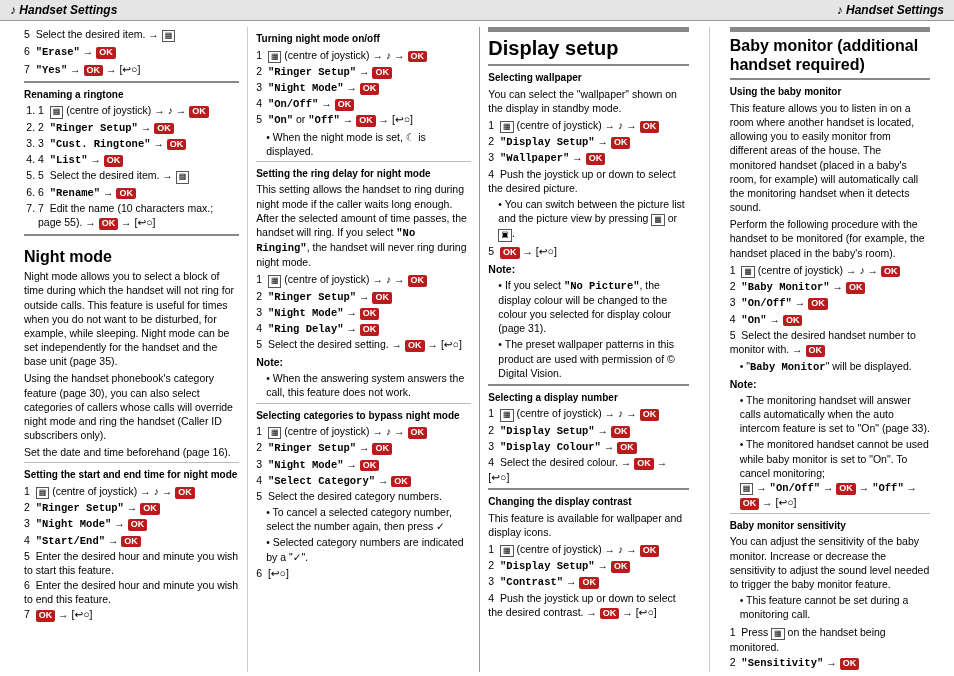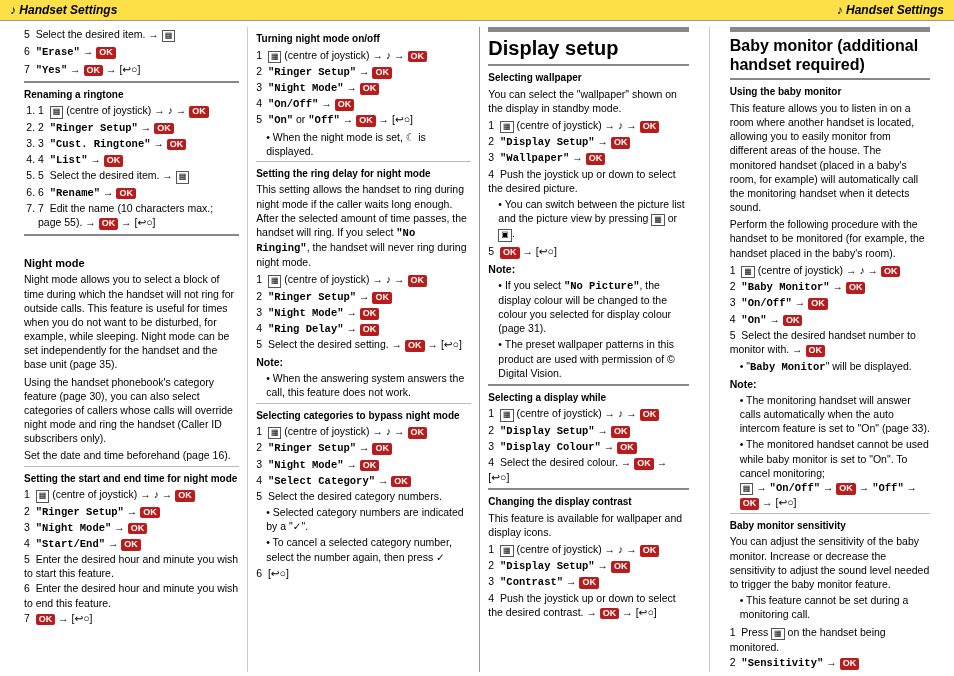--- a/index.html
+++ b/index.html
@@ -36,39 +36,39 @@
       line-height: 1.35;
     }
     .column-divider {
       width: 1px;
       background: #ccc;
       margin: 0 2px;
     }
     .page-header {
       display: flex;
       justify-content: space-between;
-      background: #fde047;
+      background: #e5e5e5;
       padding: 3px 10px;
       font-size: 12px;
       font-weight: bold;
       font-style: italic;
       border-bottom: 1px solid #999;
     }
     .page-footer {
       display: flex;
       justify-content: space-between;
       padding: 3px 10px;
       font-size: 10px;
       border-top: 1px solid #999;
       background: #fff;
     }
     h2.section-title {
-      font-size: 11px;
-      font-weight: bold;
-      margin-top: 20px;
+      font-size: 16px;
+      font-weight: bold;
+      margin-top: 10px;
       margin-bottom: 2px;
     }
     h3.subsection-title {
       font-size: 10px;
       font-weight: bold;
       margin-top: 5px;
       margin-bottom: 2px;
     }
     .section-divider {
       border: none;
@@ -208,22 +208,22 @@
       <hr class="thin-divider">
       <h3 class="subsection-title">Selecting categories to bypass night mode</h3>
       <ol style="list-style:none; padding-left:0;">
         <li>1&nbsp;&nbsp;<span class="icon-box">▦</span> (centre of joystick) → <b>♪</b> → <span class="ok-btn">OK</span></li>
         <li>2&nbsp;&nbsp;<span class="mono">"Ringer Setup"</span> → <span class="ok-btn">OK</span></li>
         <li>3&nbsp;&nbsp;<span class="mono">"Night Mode"</span> → <span class="ok-btn">OK</span></li>
         <li>4&nbsp;&nbsp;<span class="mono">"Select Category"</span> → <span class="ok-btn">OK</span></li>
         <li>5&nbsp;&nbsp;Select the desired category numbers.</li>
       </ol>
       <ul class="bullets">
+        <li>To cancel a selected category number, select the number again, then press ✓</li>
         <li>Selected category numbers are indicated by a "✓".</li>
-        <li>To cancel a selected category number, select the number again, then press ✓</li>
       </ul>
       <p>6&nbsp;&nbsp;[↩○]</p>
     </div>
   </div>
 
   <div class="column-divider" style="background:#999;"></div>
 
   <div class="page-right">
 
     <div class="column">
@@ -242,21 +242,21 @@
         <li>You can switch between the picture list and the picture view by pressing <span class="icon-box">▦</span> or <span class="icon-box">▣</span>.</li>
       </ul>
       <p>5&nbsp;&nbsp;<span class="ok-btn">OK</span> → [↩○]</p>
       <p class="note-label">Note:</p>
       <ul class="bullets">
         <li>If you select <span class="mono">"No Picture"</span>, the display colour will be changed to the colour you selected for display colour (page 31).</li>
         <li>The preset wallpaper patterns in this product are used with permission of © Digital Vision.</li>
       </ul>
 
       <hr class="section-divider">
-      <h3 class="subsection-title">Selecting a display while</h3>
+      <h3 class="subsection-title">Selecting a display number</h3>
       <ol style="list-style:none; padding-left:0;">
         <li>1&nbsp;&nbsp;<span class="icon-box">▦</span> (centre of joystick) → <b>♪</b> → <span class="ok-btn">OK</span></li>
         <li>2&nbsp;&nbsp;<span class="mono">"Display Setup"</span> → <span class="ok-btn">OK</span></li>
         <li>3&nbsp;&nbsp;<span class="mono">"Display Colour"</span> → <span class="ok-btn">OK</span></li>
         <li>4&nbsp;&nbsp;Select the desired colour. → <span class="ok-btn">OK</span> → [↩○]</li>
       </ol>
 
       <hr class="section-divider">
       <h3 class="subsection-title">Changing the display contrast</h3>
       <p>This feature is available for wallpaper and display icons.</p>

